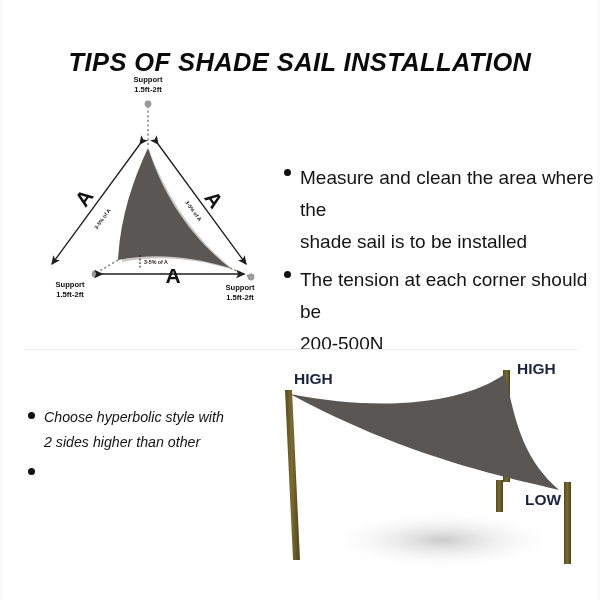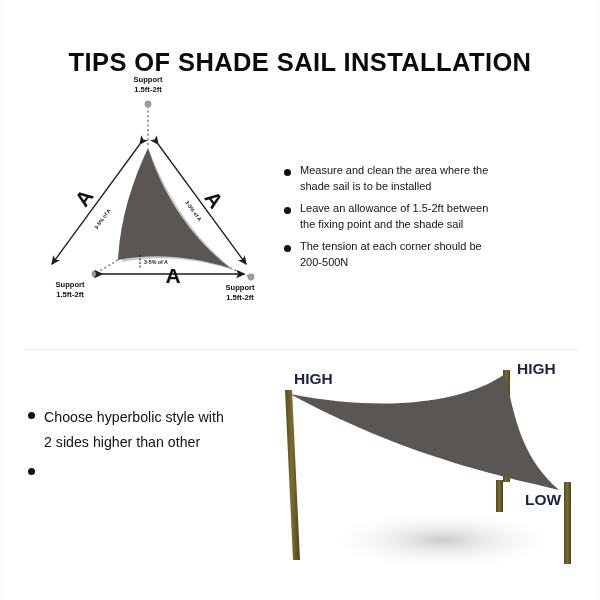--- a/index.html
+++ b/index.html
@@ -14,20 +14,21 @@
   
   .title {
     position: absolute;
     left: 0; top: 48px; width: 600px;
     text-align: center;
     font-size: 25.5px;
     font-weight: bold;
     letter-spacing: 0.4px;
     color: #0b0b0b;
     font-family: "Liberation Sans", sans-serif;
+    font-style: italic;
   }
 
   
   .divider {
     position: absolute;
     left: 24px; top: 349px; width: 554px; height: 1px;
     background: #ececec;
   }
   .edge-left {
     position: absolute; left: 0; top: 0; width: 3px; height: 600px;
@@ -53,25 +54,25 @@
     margin-right: 9px;
   }
   .bullet-text {
     color: #141414;
     white-space: pre-line;
   }
 
   
   #tips-list { left: 284px; top: 162px; width: 312px; }
   #tips-list .bullet-row { margin-bottom: 6px; }
-  #tips-list .bullet-text { font-size: 11px; line-height: 16px; }
+  #tips-list .bullet-text { font-size: 19px; line-height: 32px; }
 
   
   #style-list { left: 28px; top: 405px; width: 250px; }
-  #style-list .bullet-row { margin-bottom: 6px; }
+  #style-list .bullet-row { margin-bottom: 6px; font-style: italic; }
   #style-list .bullet-text { font-size: 14.2px; line-height: 25px; }
 
   
   #triangle-diagram {
     position: absolute; left: 18px; top: 72px; width: 262px; height: 248px;
   }
   #sail-diagram {
     position: absolute; left: 272px; top: 352px; width: 322px; height: 240px;
   }
   svg { display: block; overflow: visible; }
@@ -153,25 +154,20 @@
       <line x1="122" y1="183" x2="122" y2="196" stroke="#1a1a1a" stroke-width="1.1" stroke-dasharray="1.8 1.8"></line>
       <text class="pct-label" x="126" y="192" text-anchor="start">3-5% of A</text>
     </svg>
   </div>
 
   <div class="bullets" id="tips-list">
     <div class="bullet-row">
       <span class="bullet-dot"></span>
       <span class="bullet-text">Measure and clean the area where the
 shade sail is to be installed</span>
-    </div>
-    <div class="bullet-row">
-      <span class="bullet-dot"></span>
-      <span class="bullet-text">Leave an allowance of 1.5-2ft between
-the fixing point and the shade sail</span>
     </div>
     <div class="bullet-row">
       <span class="bullet-dot"></span>
       <span class="bullet-text">The tension at each corner should be
 200-500N</span>
     </div>
   </div>
 
   <div class="divider"></div>
 

